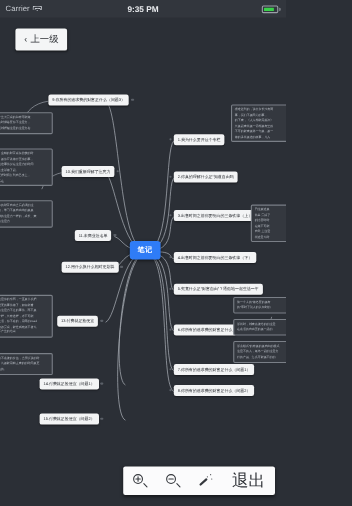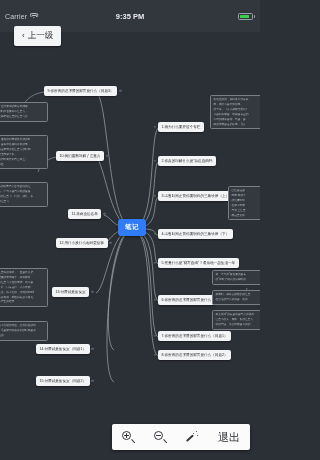--- a/index.html
+++ b/index.html
@@ -8,21 +8,21 @@
     background:#2b2f36;
     font-family:"Liberation Sans","DejaVu Sans",sans-serif;
     -webkit-font-smoothing:none;
   }
   .screen{position:relative;width:260px;height:460px;background:#2b2f36;overflow:hidden;}
 
   
   .statusbar{
     position:absolute;top:0;left:0;width:260px;height:16px;
     background:#32363d;display:flex;align-items:center;
-    padding:16px 5px;box-sizing:border-box;
+    padding:0 5px;box-sizing:border-box;
   }
   .sb-left{display:flex;align-items:center;gap:3px;}
   .sb-carrier{color:#c8ccd2;font-size:7px;letter-spacing:.1px;}
   .wifi-icon{display:inline-block;width:8px;height:7px;position:relative;}
   .wifi-icon i{position:absolute;left:50%;transform:translateX(-50%);border:1px solid #c8ccd2;border-bottom:none;border-radius:50% 50% 0 0;}
   .wifi-icon i.a{width:7px;height:3px;top:0;}
   .wifi-icon i.b{width:3.5px;height:1.6px;top:2.4px;}
   .wifi-icon i.c{width:1.4px;height:1.4px;top:4.4px;background:#c8ccd2;border:none;border-radius:50%;}
   .sb-time{position:absolute;left:0;right:0;text-align:center;color:#e8eaed;font-size:7.5px;font-weight:bold;}
   .sb-right{margin-left:auto;display:flex;align-items:center;gap:1px;z-index:2;}
@@ -83,21 +83,21 @@
 
   
   .toolbar{
     position:absolute;left:112px;top:424px;
     width:138px;height:26px;background:#fbfbfc;
     border-radius:2px;display:flex;align-items:center;
     justify-content:space-around;
     box-shadow:0 1px 3px rgba(0,0,0,.5);
   }
   .tb-item{display:flex;align-items:center;justify-content:center;color:#35383d;}
-  .tb-label{font-size:11px;color:#2c2f34;}
+  .tb-label{font-size:15px;color:#2c2f34;}
   .mag{position:relative;width:12px;height:12px;}
   .mag .ring{position:absolute;left:0;top:0;width:9px;height:9px;border:1.3px solid #35383d;border-radius:50%;box-sizing:border-box;}
   .mag .handle{position:absolute;right:0px;bottom:0px;width:4.5px;height:1.3px;background:#35383d;transform:rotate(45deg);transform-origin:right center;border-radius:1px;}
   .mag .pm{position:absolute;left:2.1px;top:3.9px;width:4.6px;height:1.2px;background:#35383d;border-radius:1px;}
   .mag .pv{position:absolute;left:3.8px;top:2.2px;width:1.2px;height:4.6px;background:#35383d;border-radius:1px;}
   .wand{position:relative;width:12px;height:12px;}
   .wand .stick{position:absolute;left:1px;bottom:1px;width:8.5px;height:1.6px;background:#35383d;transform:rotate(-42deg);transform-origin:left bottom;border-radius:1px;}
   .wand .sp{position:absolute;background:#35383d;}
   .wand .s1{right:1px;top:0px;width:1.4px;height:1.4px;border-radius:50%;}
   .wand .s2{right:4.4px;top:1.6px;width:1px;height:1px;border-radius:50%;}

